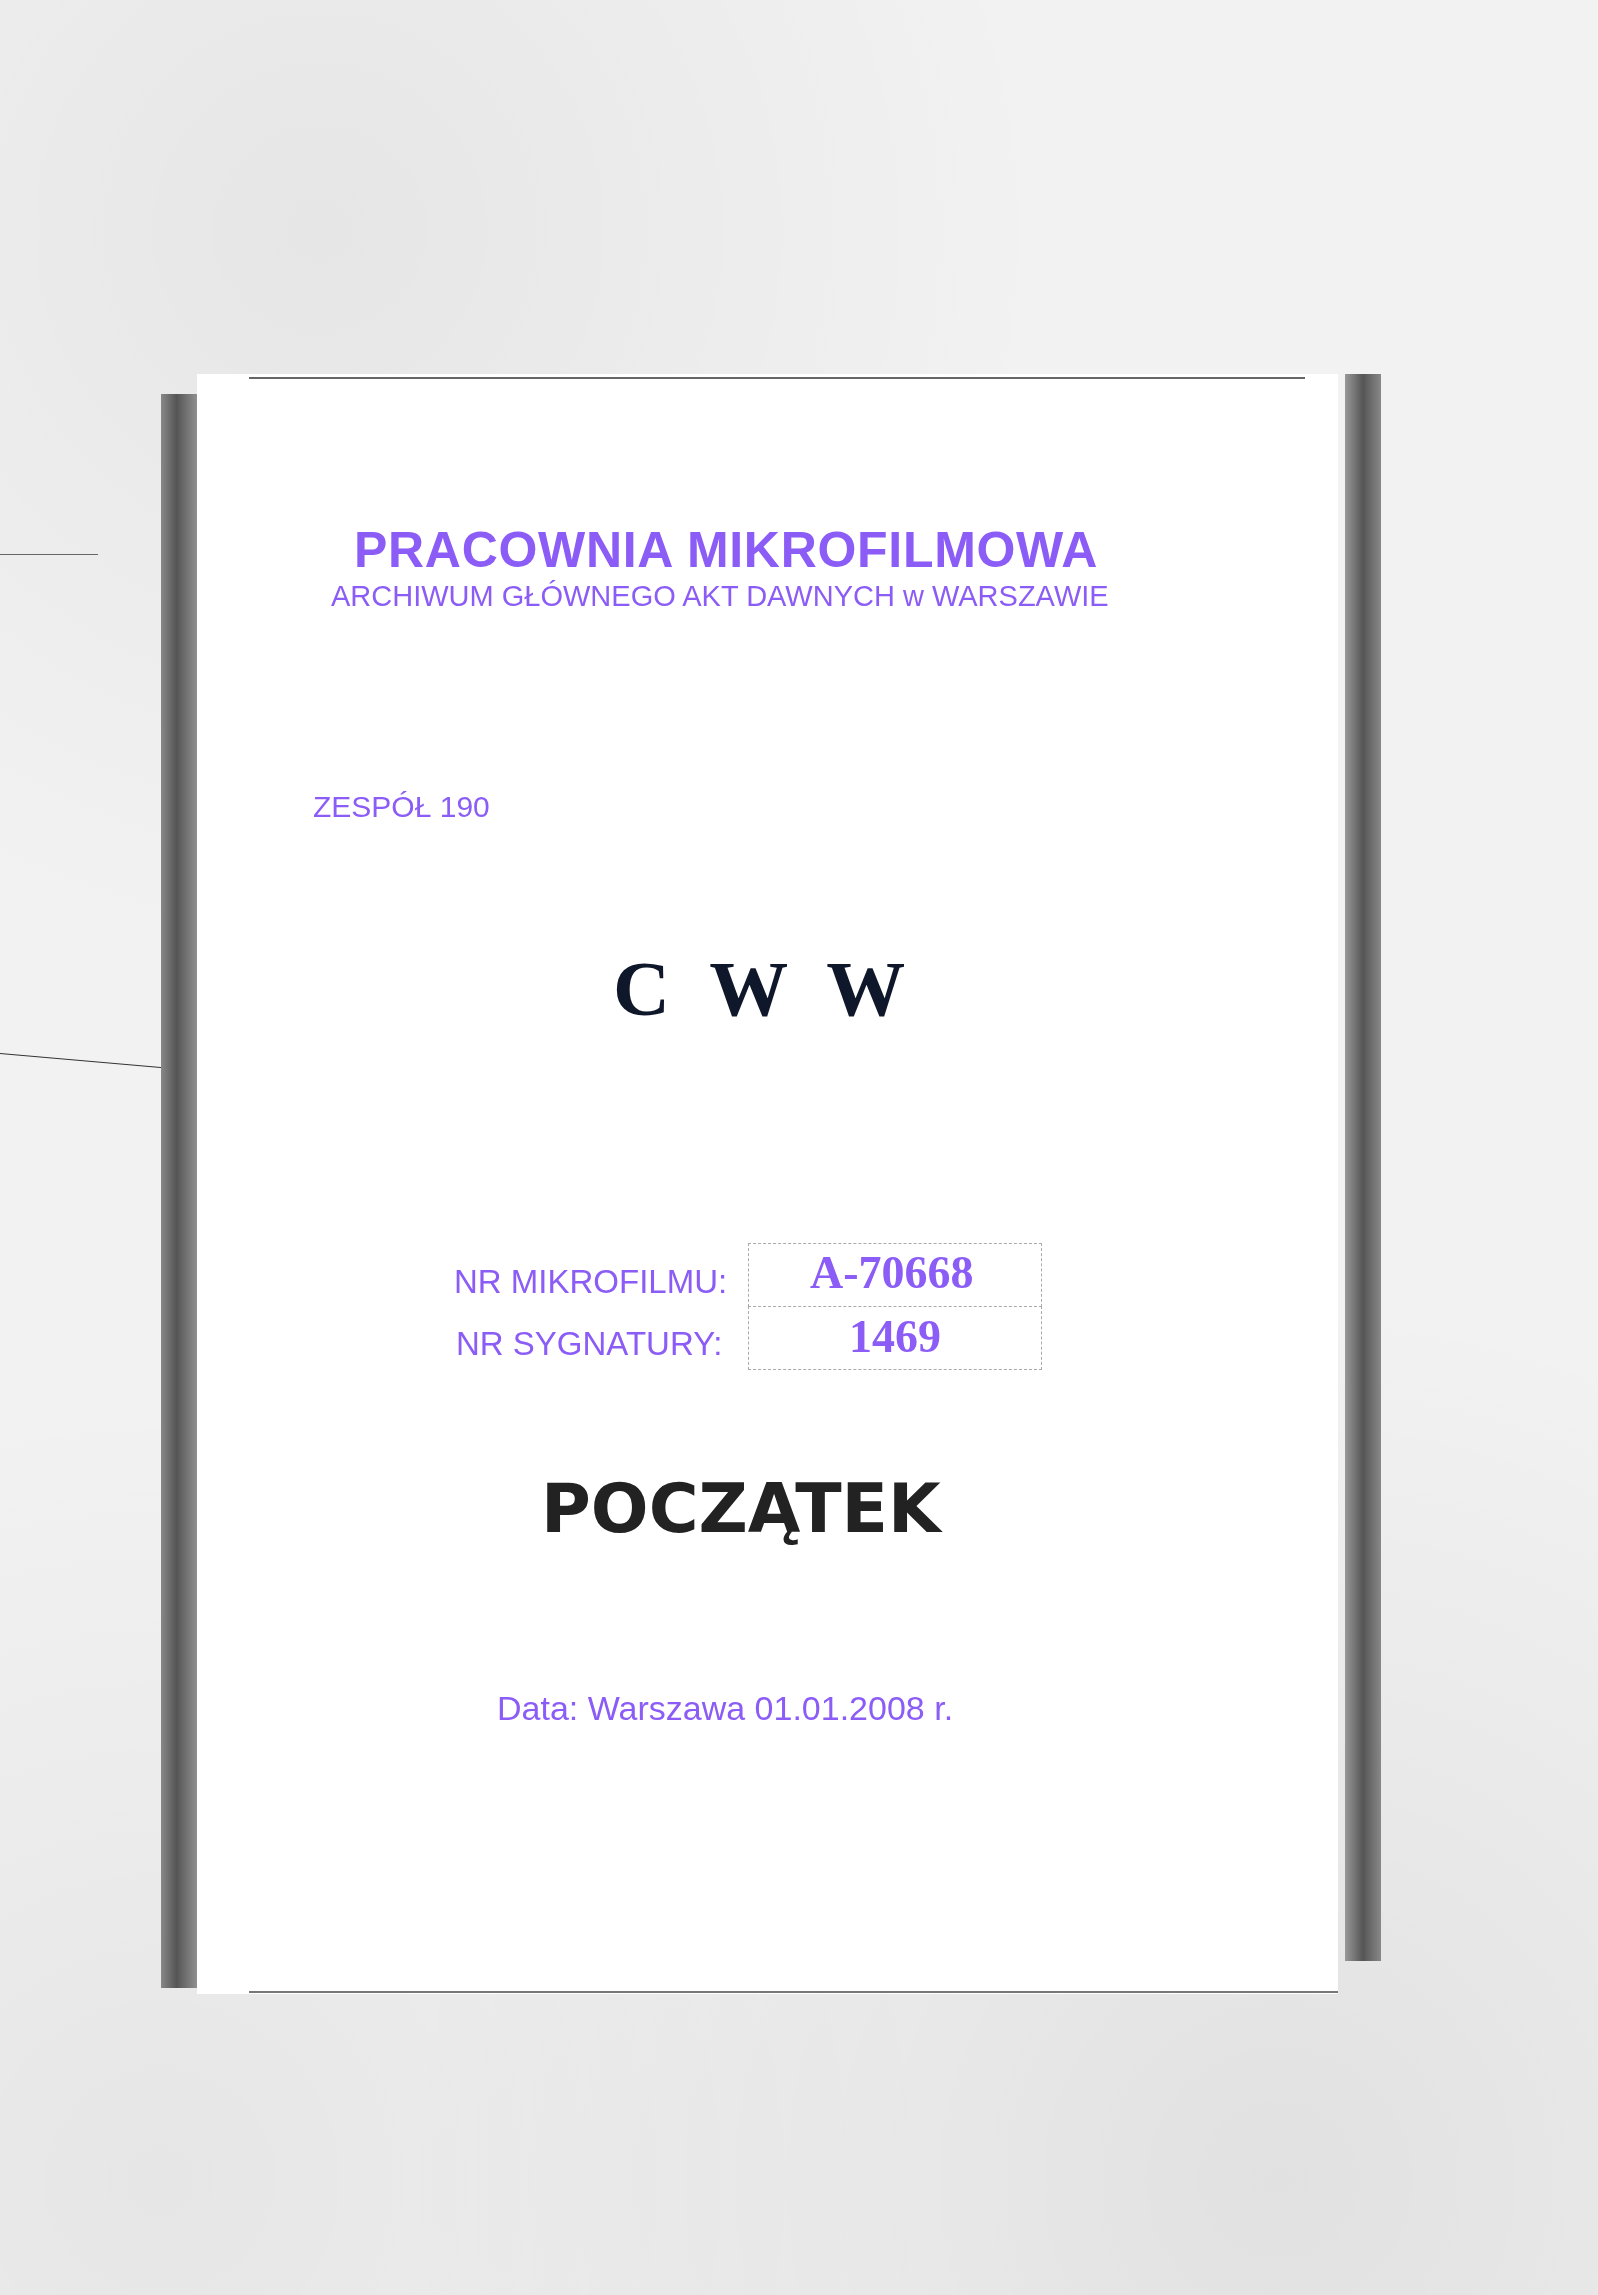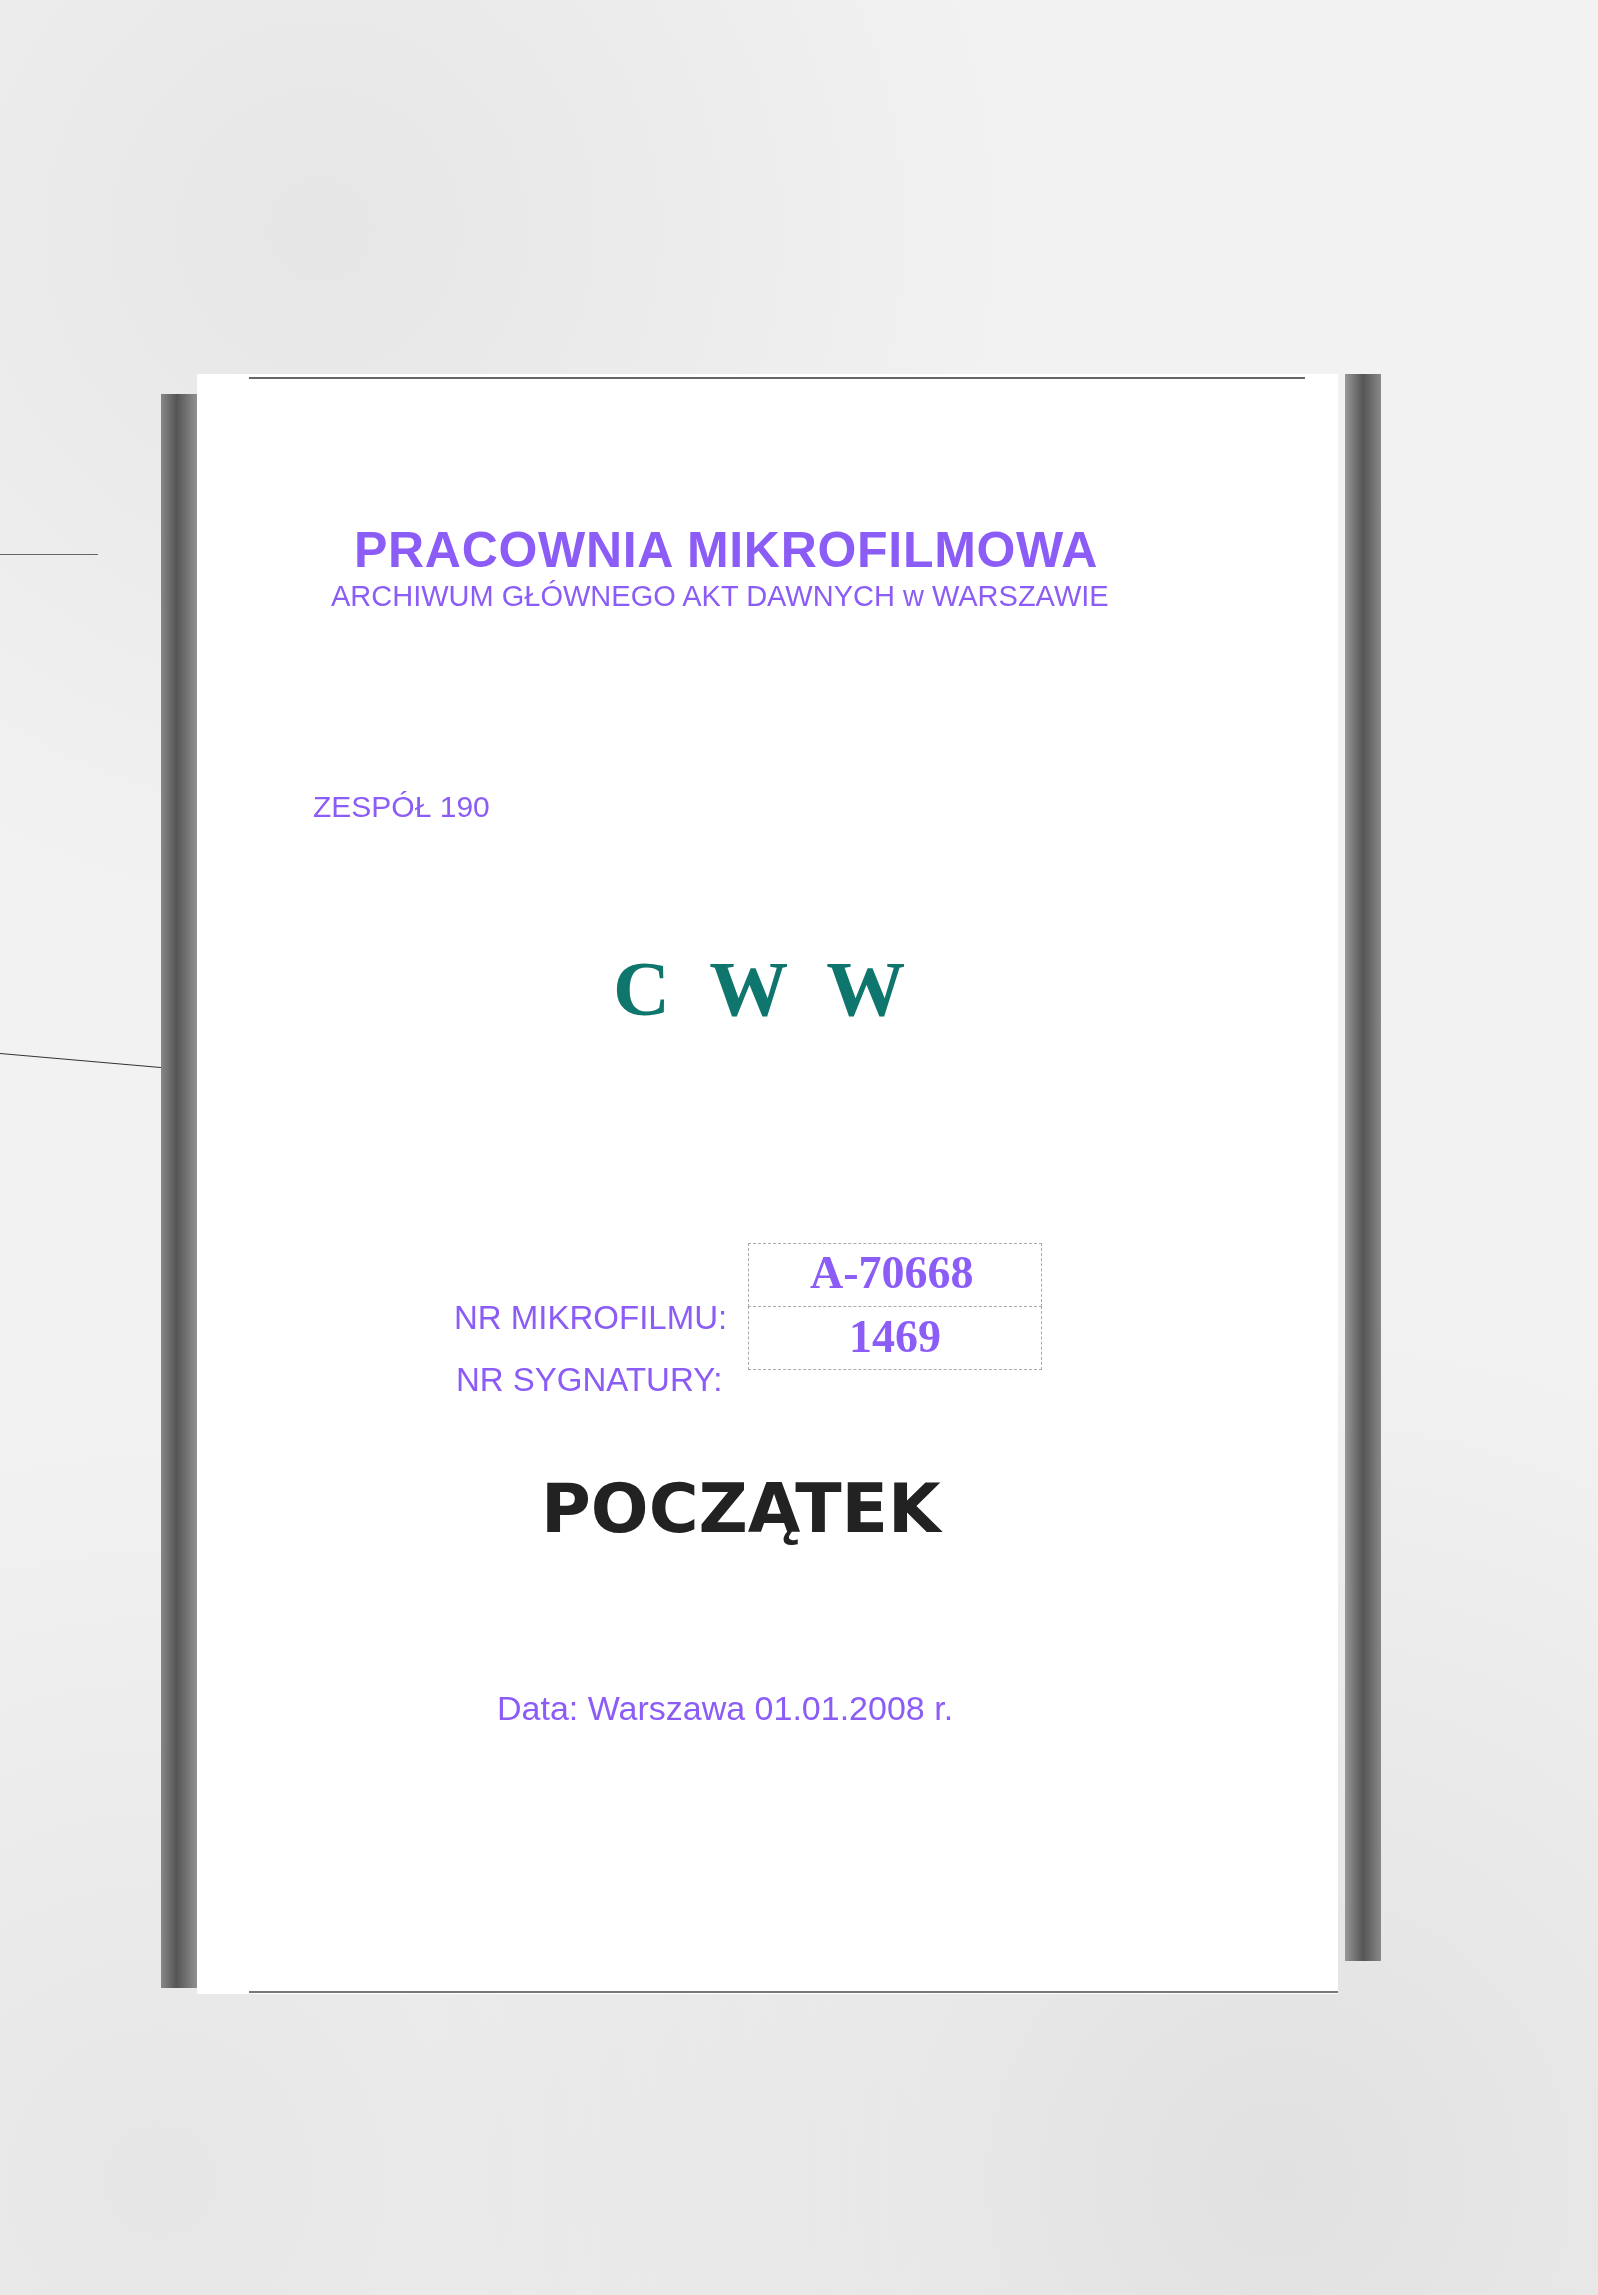--- a/index.html
+++ b/index.html
@@ -28,22 +28,22 @@
   .edge-right {
     position:absolute; left:1345px; top:374px; width:36px; height:1587px;
     background:linear-gradient(to right, #999 0%, #555 50%, #888 100%);
   }
   .top-line { position:absolute; left:249px; top:377px; width:1056px; height:2px; background:#666; }
   .bot-line { position:absolute; left:249px; top:1991px; width:1089px; height:2px; background:#777; }
   .t { position:absolute; color:#8b5cf6; white-space:nowrap; }
   .title { left:354px; top:521px; font-size:50px; font-weight:bold; letter-spacing:0.7px; }
   .subtitle { left:331px; top:580px; font-size:29px; }
   .zespol { left:313px; top:790px; font-size:30px; }
-  .cww { left:613px; top:944px; font-size:79px; font-family:"Liberation Serif", serif; font-weight:bold; letter-spacing:10.5px; color:#0f766e; }
-  .lbl { font-size:33px;margin-top:36px; }
+  .cww { left:613px; top:944px; font-size:79px; font-family:"Liberation Serif", serif; font-weight:bold; letter-spacing:10.5px; color:#0f172a; }
+  .lbl { font-size:33px; }
   .lbl1 { left:454px; top:1263px; }
   .lbl2 { left:456px; top:1325px; }
   .valbox { position:absolute; border:1.3px dashed #aaa; background:#fff; }
   .vb1 { left:748px; top:1243px; width:292px; height:62px; }
   .vb2 { left:748px; top:1306px; width:292px; height:62px; }
   .val { font-family:"Liberation Serif", serif; font-weight:bold; font-size:46px; }
   .val1 { left:810px; top:1246px; }
   .val2 { left:849px; top:1310px; }
   .poczatek { left:541px; top:1469px; font-size:68px; font-weight:bold; font-family:"DejaVu Sans", sans-serif; color:#222; }
   .data { left:485px; top:1689px; font-size:34px;margin-left:12px; }

